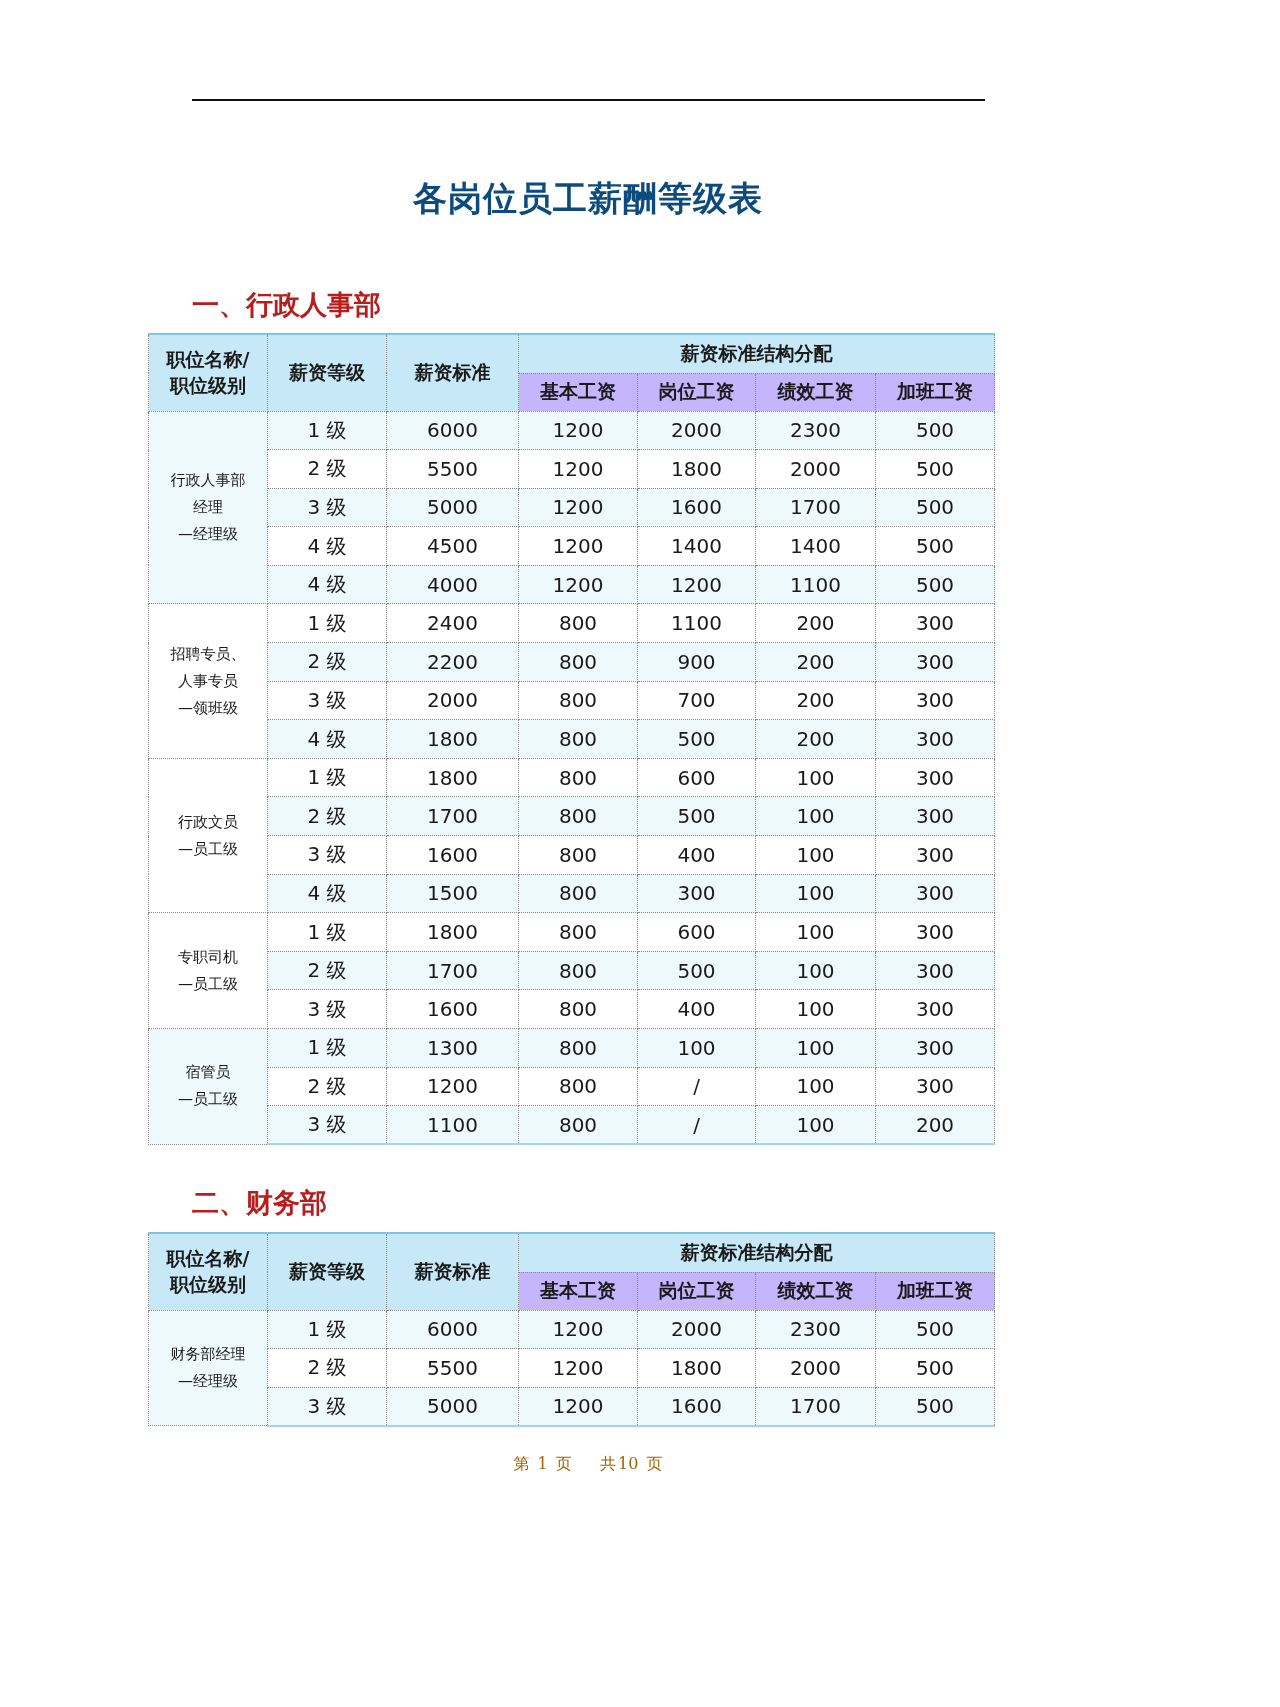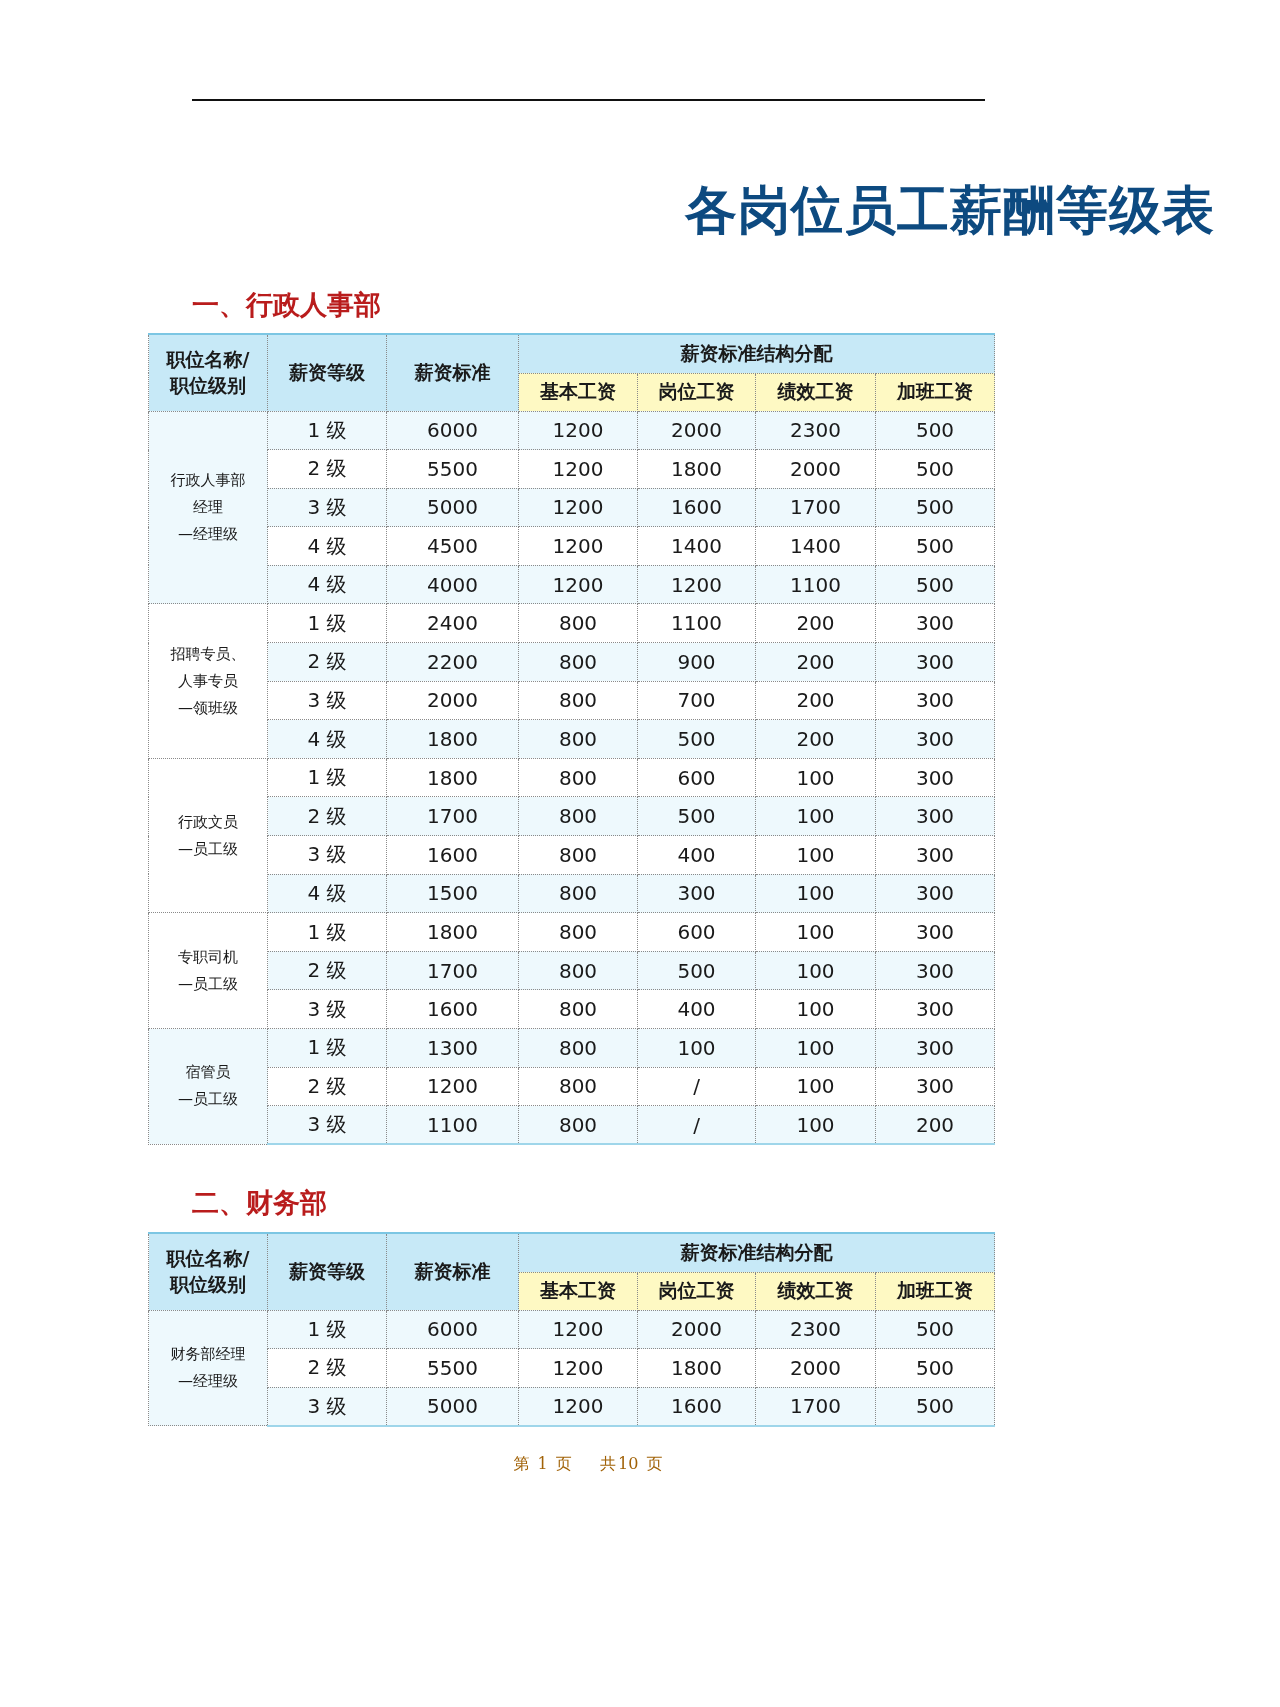--- a/index.html
+++ b/index.html
@@ -1,25 +1,25 @@
 <!DOCTYPE html>
 <html><head>
 <meta charset="utf-8">
 <style>
   html, body { margin: 0; padding: 0; background: #ffffff; }
   body { width: 1280px; height: 1707px; position: relative; font-family: "DejaVu Sans", "Liberation Sans", sans-serif; color: #1a1a1a; overflow: hidden; }
   .top-rule { position: absolute; left: 192px; top: 99px; width: 793px; height: 0; border-top: 2px solid #111; }
-  .doc-title { position: absolute; left: 0; width: 1176px; top: 176px; text-align: right; font-size: 52px; font-weight: bold; color: #0d4a80; letter-spacing: 1px; padding-left: 39px; }
+  .doc-title { position: absolute; left: 0; width: 1176px; top: 176px; text-align: center; font-size: 34px; font-weight: bold; color: #0d4a80; letter-spacing: 1px; }
   .section-heading { position: absolute; left: 192px; font-size: 27px; font-weight: bold; color: #b91c1c; }
   table.salary { position: absolute; left: 148px; width: 846px; border-collapse: collapse; table-layout: fixed; font-size: 20px; }
   table.salary td, table.salary th { border: 1px dotted #8a8a8a; text-align: center; vertical-align: middle; padding: 0; }
   table.salary tr.top-border th { border-top: 2px solid #7cc6e3; }
   table.salary th { font-weight: bold; font-size: 19px; color: #1a1a1a; }
   th.h-blue { background: #c7e9f7; }
-  th.h-white { background: #fef9c3; margin-top: 25px; }
+  th.h-white { background: #c4b5fd; margin-top: 25px; }
   tr.hdr1 { height: 39px; }
   tr.hdr2 { height: 38px; }
   tr.body-row { height: 38.6px; }
   tr.tint td.val { background: #eef9fd; }
   tr.plain td.val { background: #ffffff; }
   td.pos { font-size: 15px; line-height: 27px; background: #ffffff; }
   td.pos.tinted { background: #eef9fd; }
   tr.last-row td { border-bottom: 2px solid #9fd6ea; }
   .footer { position: absolute; left: 0; width: 1176px; top: 1454px; text-align: center; font-family: "DejaVu Serif", "Liberation Serif", serif; font-size: 16px; color: #a16207; }
   .footer span { margin: 0 4px; }

